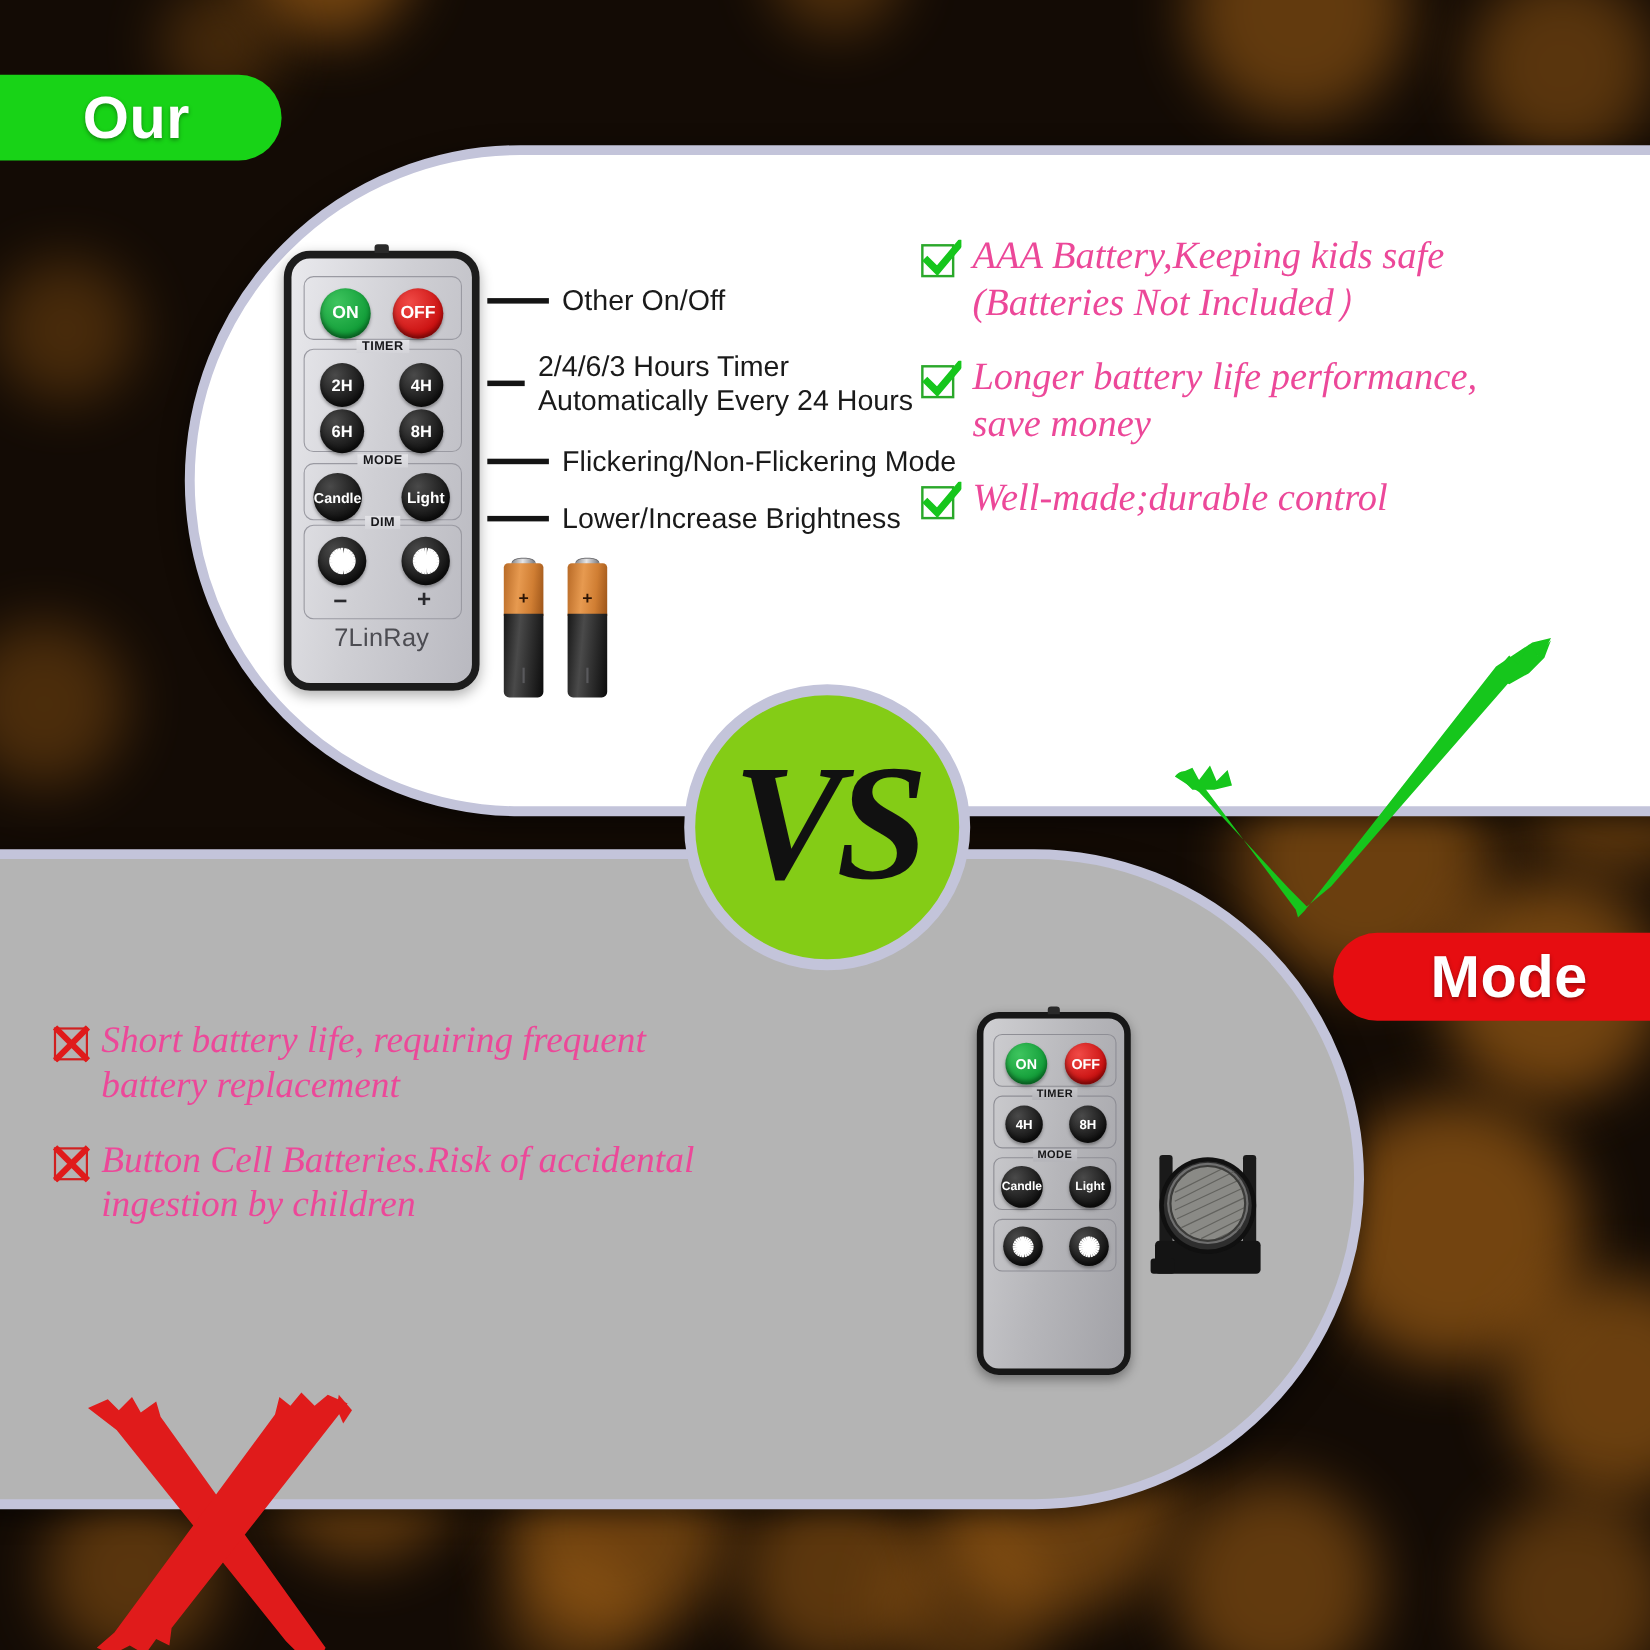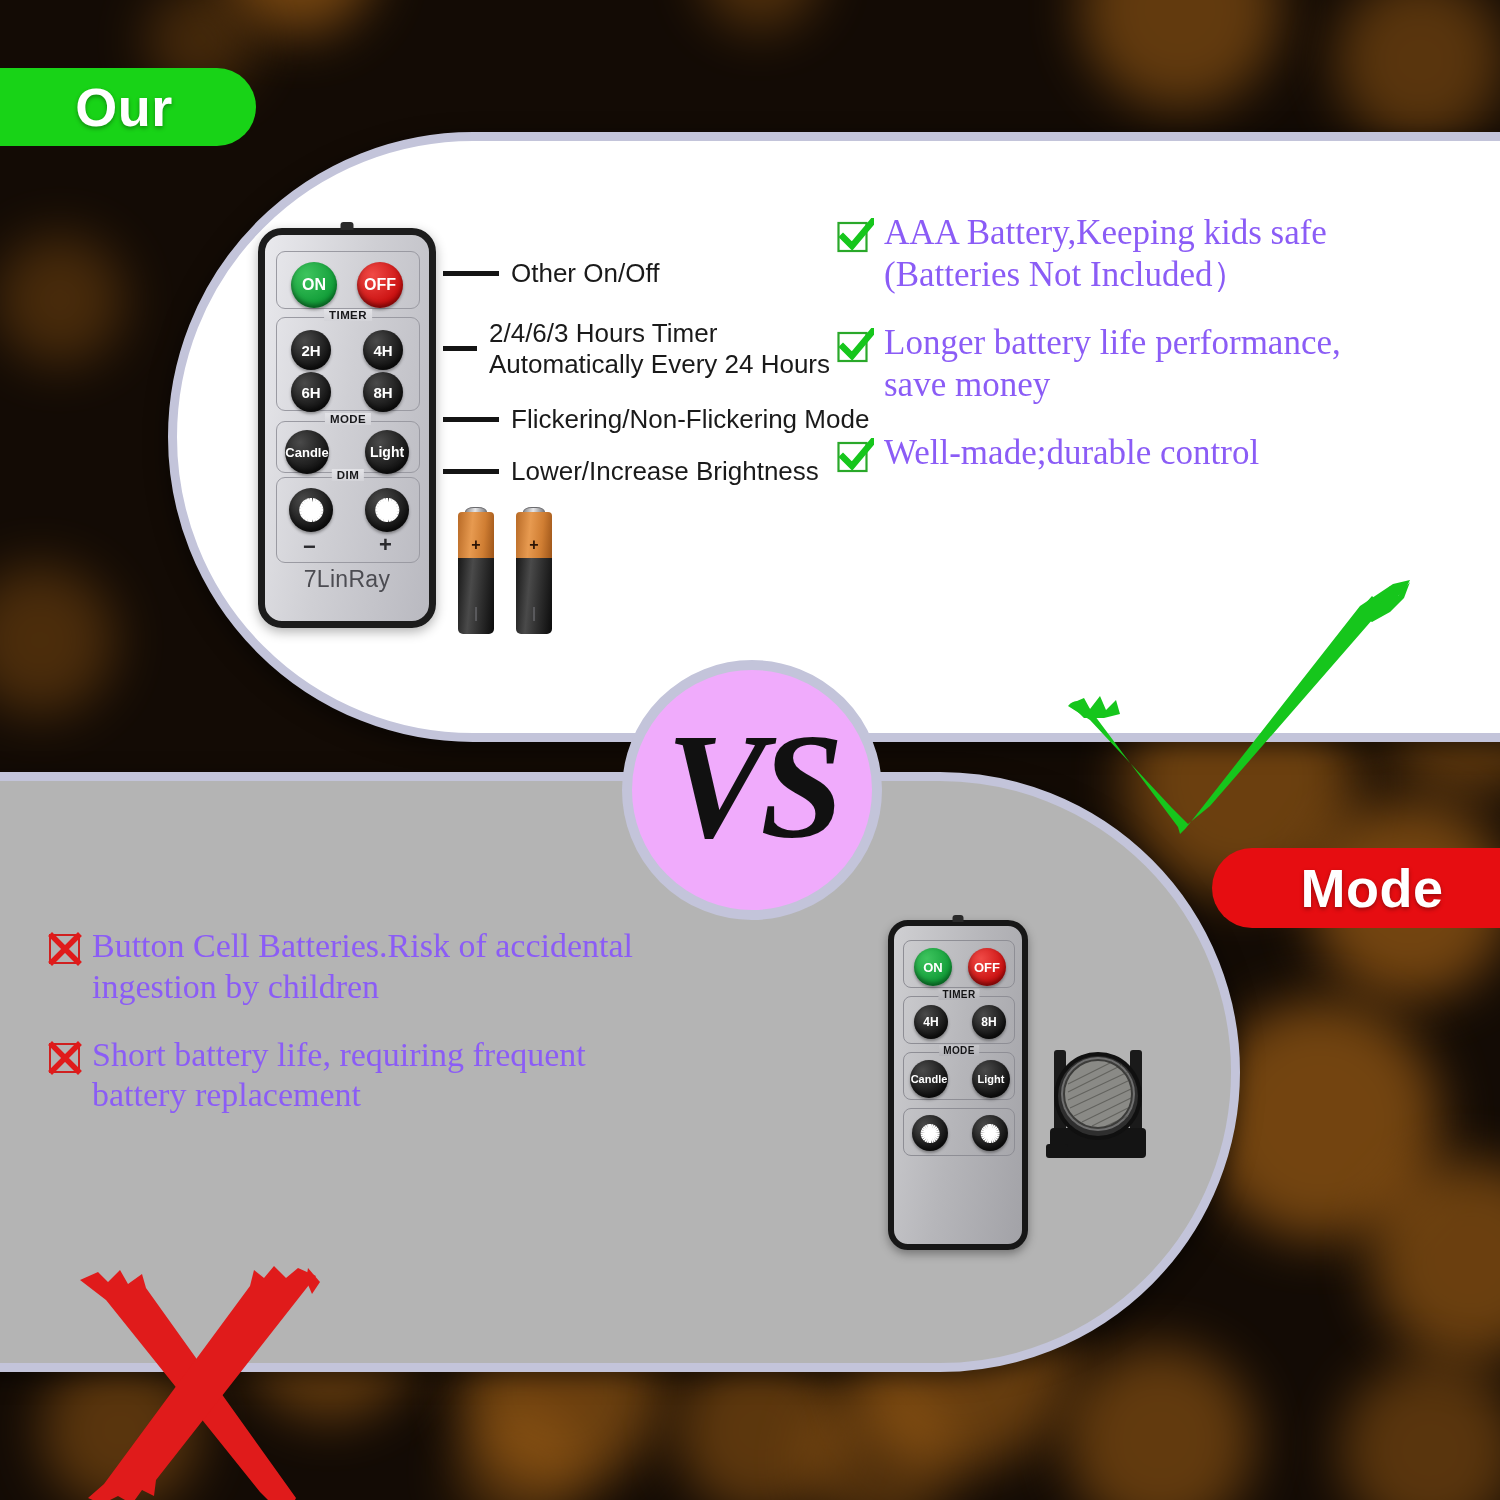--- a/index.html
+++ b/index.html
@@ -46,22 +46,22 @@
     justify-content: center; font-size: 54px; padding-left: 34px;
   }
   #other-badge {
     left: 1212px; top: 848px; width: 348px; height: 80px;
     background: #e60d11; border-radius: 42px;
     justify-content: center; font-size: 54px; padding-right: 28px;
   }
 
   
   #vs-circle {
-    position: absolute; left: 622px; top: 660px; width: 260px; height: 260px;
-    background: #f0abfc; border: 10px solid #c3c4da; border-radius: 50%;
+    position: absolute; left: 622px; top: 622px; width: 260px; height: 260px;
+    background: #84cc16; border: 10px solid #c3c4da; border-radius: 50%;
     display: flex; align-items: center; justify-content: center;
     z-index: 40;
   }
   #vs-text {
     font-family: "Liberation Serif", serif; font-style: italic;
     font-weight: bold; font-size: 150px; color: #111; line-height: 1;
     letter-spacing: -6px; transform: translateY(-4px);
   }
 
   
@@ -147,21 +147,21 @@
     content: ""; position: absolute; left: 50%; bottom: 13px; width: 2px; height: 14px;
     background: #59595c; transform: translateX(-50%);
   }
 
   
   #pros { position: absolute; left: 836px; top: 212px; width: 664px; z-index: 26; }
   .pro-item { display: flex; align-items: flex-start; margin-bottom: 26px; }
   .mark { flex: 0 0 auto; margin-right: 10px; margin-top: 6px; }
   .pro-text, .con-text {
     font-family: "Liberation Serif", serif; font-size: 35px;
-    color: #8b5cf6; line-height: 1.2; white-space: pre-line;
+    color: #ec4899; line-height: 1.2; white-space: pre-line; font-style: italic;
   }
   #cons { position: absolute; left: 48px; top: 926px; width: 740px; z-index: 26; }
   .con-item { display: flex; align-items: flex-start; margin-bottom: 27px; }
   .con-text { font-size: 34px; }
 
   
   #big-check { position: absolute; left: 1060px; top: 578px; width: 400px; height: 260px; z-index: 35; }
   #big-cross { position: absolute; left: 58px; top: 1248px; width: 290px; height: 280px; z-index: 35; }
 
   
@@ -360,32 +360,32 @@
 <div id="other-panel"></div>
 
 <div id="cons">
   <div class="con-item">
     <span class="mark">
       <svg width="34" height="34" viewBox="0 0 34 34">
         <rect x="2" y="3" width="29" height="28" fill="none" stroke="#d02020" stroke-width="2"></rect>
         <path d="M4 4 L30 30 M30 4 L4 30" stroke="#e01b1b" stroke-width="5.5" stroke-linecap="square"></path>
       </svg>
     </span>
-    <span class="con-text">Button Cell Batteries.Risk of accidental
-ingestion by children</span>
+    <span class="con-text">Short battery life, requiring frequent
+battery replacement</span>
   </div>
   <div class="con-item">
     <span class="mark">
       <svg width="34" height="34" viewBox="0 0 34 34">
         <rect x="2" y="3" width="29" height="28" fill="none" stroke="#d02020" stroke-width="2"></rect>
         <path d="M4 4 L30 30 M30 4 L4 30" stroke="#e01b1b" stroke-width="5.5" stroke-linecap="square"></path>
       </svg>
     </span>
-    <span class="con-text">Short battery life, requiring frequent
-battery replacement</span>
+    <span class="con-text">Button Cell Batteries.Risk of accidental
+ingestion by children</span>
   </div>
 </div>
 
 <div id="remote-other">
   <div class="nub"></div>
 <div class="ogrp" style="top: 14px; height: 48px;">
       <div class="btn btn-on" style="left: 10px; top: 7px; width: 38px; height: 38px; font-size: 13px;">ON</div>
       <div class="btn btn-off" style="left: 64px; top: 7px; width: 38px; height: 38px; font-size: 13px;">OFF</div>
     </div>
     <div class="ogrp" style="top: 70px; height: 48px;">

